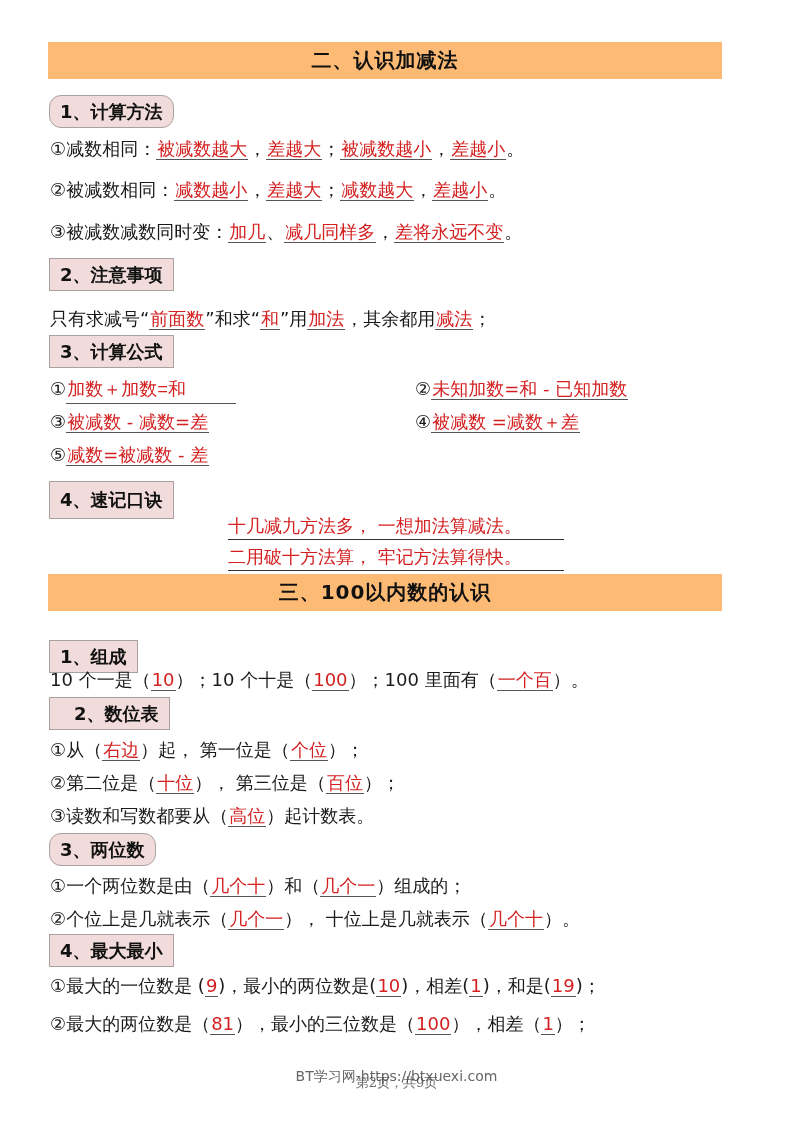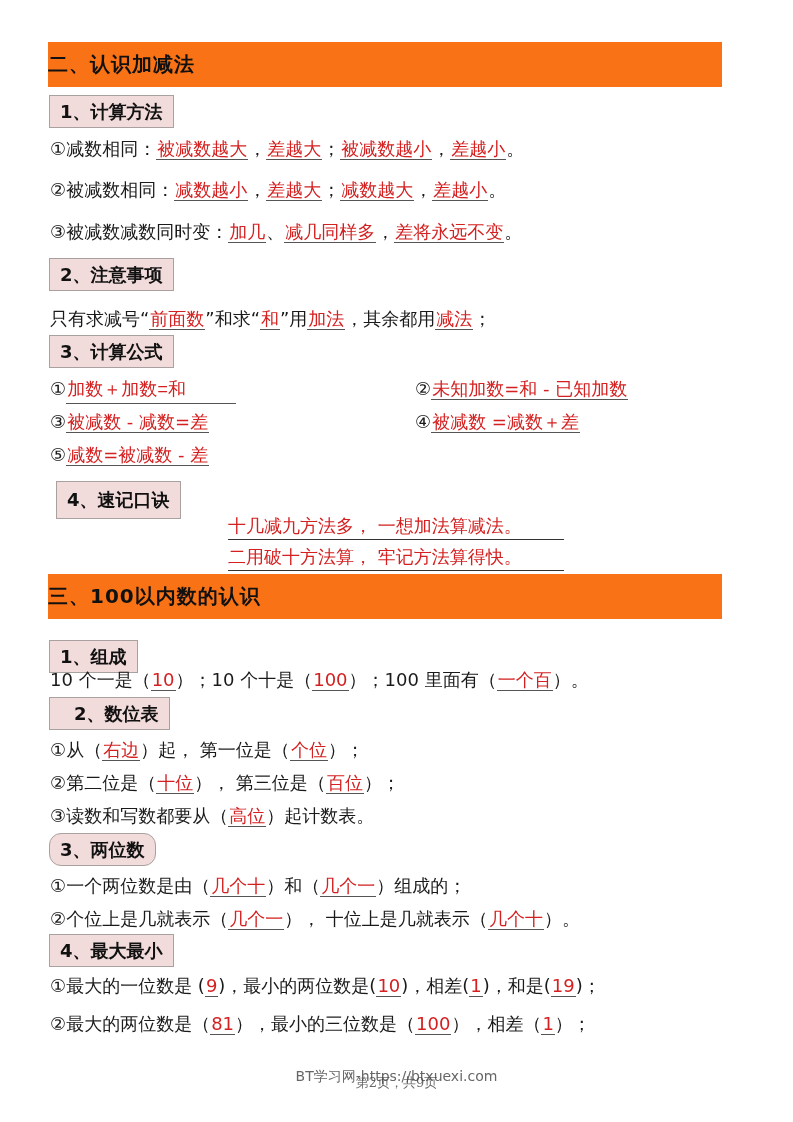--- a/index.html
+++ b/index.html
@@ -1,19 +1,19 @@
 <!DOCTYPE html>
 <html><head>
 <meta charset="utf-8">
 <style>
   html, body { margin: 0; padding: 0; background: #ffffff; }
   body { width: 793px; height: 1122px; position: relative; overflow: hidden;
          font-family: "DejaVu Sans", "Liberation Sans", sans-serif; color: #1a1a1a; }
-  .banner { position: absolute; left: 48px; width: 674px; height: 45px;
-            background: #f97316; display: flex; align-items: center; 
+  .banner { position: absolute; left: 48px; width: 674px; height: 37px;
+            background: #fdba74; display: flex; align-items: center; justify-content: center;
             font-size: 20px; font-weight: bold; color: #111; letter-spacing: 1px; }
   .subhead { position: absolute; left: 49px; height: 33px; padding: 0 10px;
              background: #f2dcdb; border: 1px solid #a9a0a0;
              display: flex; align-items: center; font-size: 18px; font-weight: bold; color: #111;
              box-sizing: border-box; }
   .line { position: absolute; left: 50px; font-size: 18px; white-space: nowrap; line-height: 26px; }
   .ans { color: #d42020; border-bottom: 1.5px solid #555; padding: 0 1px; }
   .poem { position: absolute; left: 228px; font-size: 18px; color: #d42020; white-space: nowrap;
           border-bottom: 1.5px solid #333; width: 336px; line-height: 26px; }
   .footer { position: absolute; top: 1068px; left: 0; width: 793px; text-align: center;
@@ -21,21 +21,21 @@
   .footer span { position: absolute; left: 0; width: 793px; text-align: center; }
   .footer .pg { top: 6px; color: #444; font-family: "DejaVu Serif", serif; font-size: 13px; opacity: 0.8; }
 </style>
 </head>
 <body>
 
 <div class="banner" style="top:42px;">
   <span>二、认识加减法</span>
 </div>
 
-<div class="subhead" style="top:95px;">
+<div class="subhead" style="top:95px;border-radius:12px;">
   <span>1、计算方法</span>
 </div>
 <div class="line" style="top:136px;">
   <span>①减数相同：</span><span class="ans">被减数越大</span><span>，</span><span class="ans">差越大</span><span>；</span><span class="ans">被减数越小</span><span>，</span><span class="ans">差越小</span><span>。</span>
 </div>
 <div class="line" style="top:177px;">
   <span>②被减数相同：</span><span class="ans">减数越小</span><span>，</span><span class="ans">差越大</span><span>；</span><span class="ans">减数越大</span><span>，</span><span class="ans">差越小</span><span>。</span>
 </div>
 <div class="line" style="top:219px;">
   <span>③被减数减数同时变：</span><span class="ans">加几</span><span>、</span><span class="ans">减几同样多</span><span>，</span><span class="ans">差将永远不变</span><span>。</span>
@@ -60,21 +60,21 @@
 <div class="line" style="top:409px;">
   <span>③</span><span class="ans">被减数 - 减数=差</span>
 </div>
 <div class="line" style="top:409px;left:415px;">
   <span>④</span><span class="ans">被减数 =减数＋差</span>
 </div>
 <div class="line" style="top:442px;">
   <span>⑤</span><span class="ans">减数=被减数 - 差</span>
 </div>
 
-<div class="subhead" style="top:481px;height:38px;margin-left:7px;">
+<div class="subhead" style="top:481px;height:38px;">
   <span>4、速记口诀</span>
 </div>
 <div class="poem" style="top:513px;">十几减九方法多， 一想加法算减法。</div>
 <div class="poem" style="top:544px;">二用破十方法算， 牢记方法算得快。</div>
 
 <div class="banner" style="top:574px;">
   <span>三、100以内数的认识</span>
 </div>
 
 <div class="subhead" style="top:624px;margin-top:16px;">

